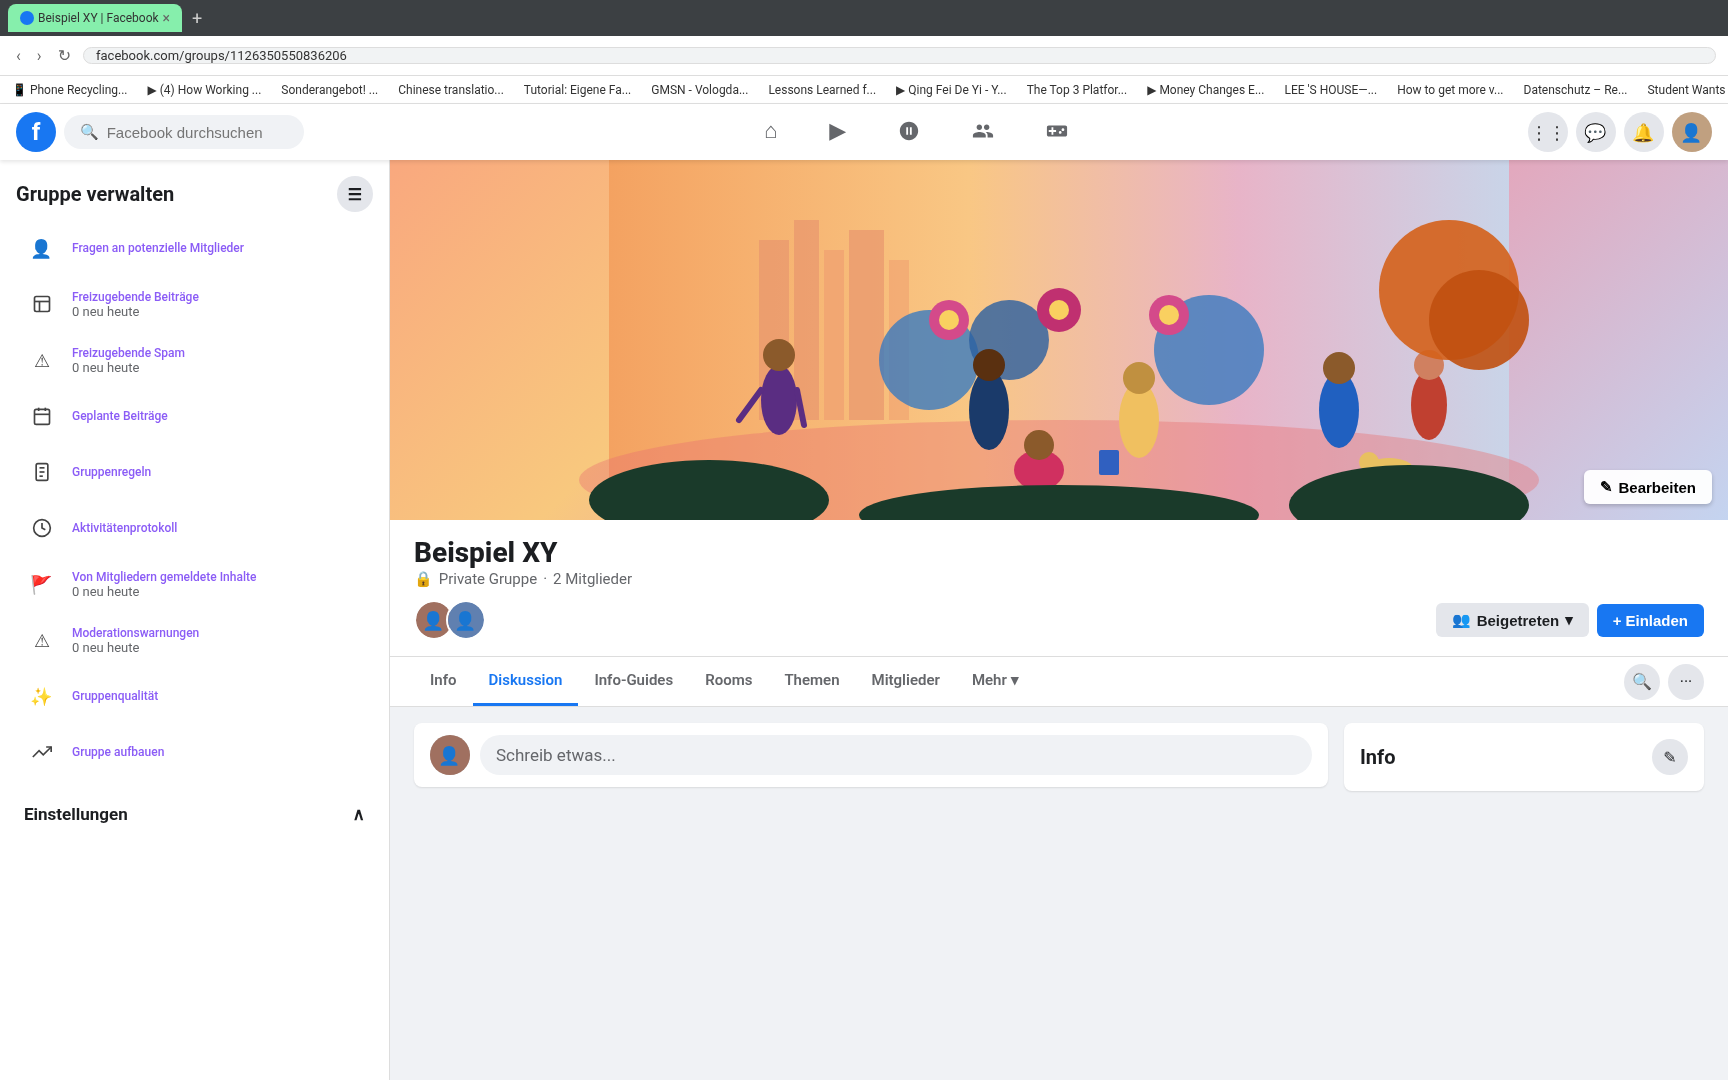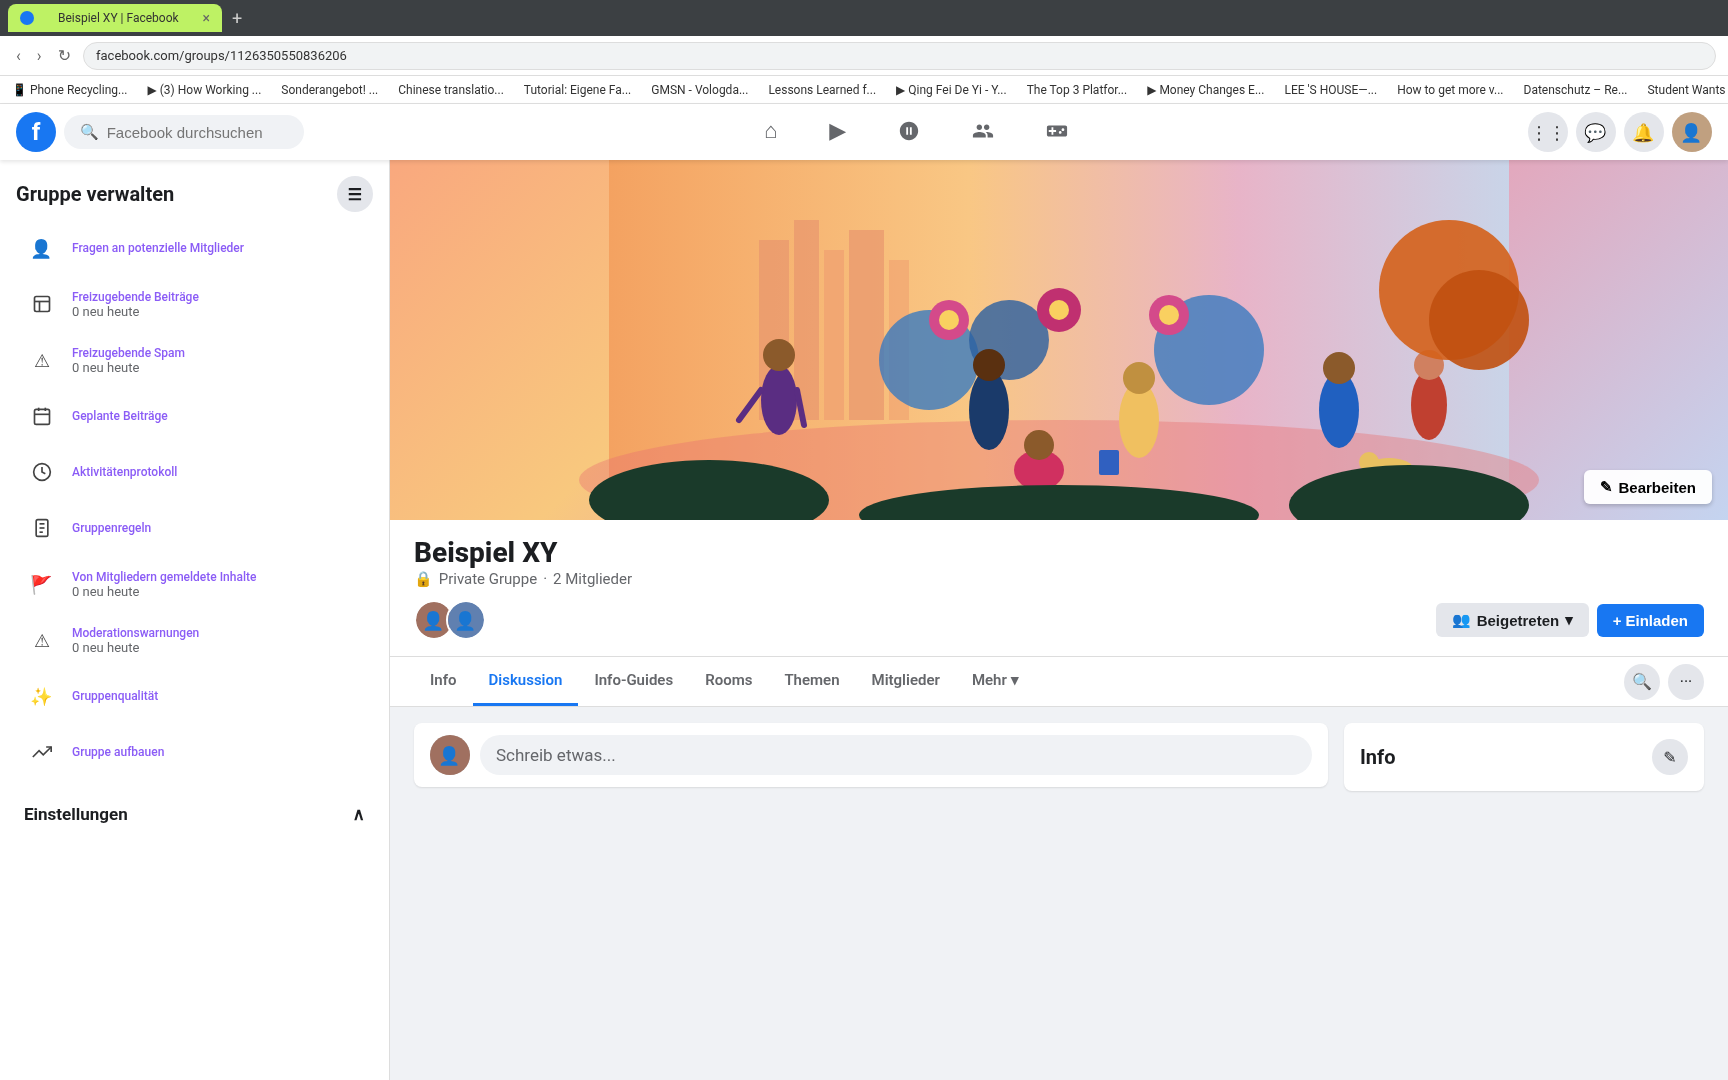--- a/index.html
+++ b/index.html
@@ -1,26 +1,26 @@
 <!DOCTYPE html>
 <html><head>
   <meta charset="utf-8">
   <style>
     * { box-sizing: border-box; margin: 0; padding: 0; }
     body { font-family: -apple-system, BlinkMacSystemFont, 'Segoe UI', Roboto, sans-serif; background: #f0f2f5; color: #1c1e21; }
 
     
     .browser-chrome { background: #3c4043; height: 36px; display: flex; align-items: center; padding: 0 8px; gap: 6px; }
-    .browser-tab { background: #bef264; border-radius: 8px 8px 0 0; padding: 0 12px; height: 28px; display: flex; align-items: center; gap: 24px; font-size: 12px; color: #333; min-width: 160px; }
+    .browser-tab { background: #86efac; border-radius: 8px 8px 0 0; padding: 0 12px; height: 28px; display: flex; align-items: center; gap: 4px; font-size: 12px; color: #333; min-width: 160px; }
     .tab-favicon { width: 14px; height: 14px; background: #1877f2; border-radius: 50%; }
     .tab-close { margin-left: auto; color: #666; cursor: pointer; font-size: 14px; }
     .new-tab-btn { color: #ccc; font-size: 18px; cursor: pointer; padding: 0 4px; }
     .browser-toolbar { background: #fff; height: 40px; display: flex; align-items: center; padding: 0 12px; gap: 8px; border-bottom: 1px solid #ddd; }
     .nav-btn { color: #666; font-size: 16px; cursor: pointer; padding: 4px; }
-    .address-bar { flex: 1; height: 28px; border: 1px solid #ddd; border-radius: 14px; padding: 0 12px; font-size: 13px; color: #333; background: #f1f3f4; display: flex; align-items: center; }
+    .address-bar { flex: 1; height: 17px; border: 1px solid #ddd; border-radius: 14px; padding: 0 12px; font-size: 13px; color: #333; background: #f1f3f4; display: flex; align-items: center; }
     .bookmarks-bar { background: #fff; height: 28px; display: flex; align-items: center; padding: 0 8px; gap: 12px; border-bottom: 1px solid #e0e0e0; font-size: 12px; color: #333; overflow: hidden; }
     .bookmark-item { white-space: nowrap; cursor: pointer; padding: 2px 4px; }
 
     
     .fb-header { background: #fff; height: 56px; display: flex; align-items: center; padding: 0 16px; gap: 8px; box-shadow: 0 2px 4px rgba(0,0,0,0.1); position: sticky; top: 0; z-index: 100; }
     .fb-logo { width: 40px; height: 40px; background: #1877f2; border-radius: 50%; display: flex; align-items: center; justify-content: center; color: white; font-size: 24px; font-weight: bold; }
     .fb-search { background: #f0f2f5; border: none; border-radius: 20px; padding: 8px 16px; font-size: 15px; color: #65676b; width: 240px; display: flex; align-items: center; gap: 8px; }
     .fb-search input { background: none; border: none; outline: none; font-size: 15px; color: #65676b; width: 100%; }
     .fb-nav { display: flex; align-items: center; gap: 4px; flex: 1; justify-content: center; }
     .fb-nav-item { padding: 0 24px; height: 56px; display: flex; align-items: center; justify-content: center; cursor: pointer; border-bottom: 3px solid transparent; color: #65676b; font-size: 22px; }
@@ -92,21 +92,21 @@
   <span class="nav-btn">‹</span>
   <span class="nav-btn">›</span>
   <span class="nav-btn">↻</span>
   <div class="address-bar">
     <span>facebook.com/groups/1126350550836206</span>
   </div>
 </div>
 
 <div class="bookmarks-bar">
   <span class="bookmark-item">📱 Phone Recycling...</span>
-  <span class="bookmark-item">▶ (3) How Working ...</span>
+  <span class="bookmark-item">▶ (4) How Working ...</span>
   <span class="bookmark-item">Sonderangebot! ...</span>
   <span class="bookmark-item">Chinese translatio...</span>
   <span class="bookmark-item">Tutorial: Eigene Fa...</span>
   <span class="bookmark-item">GMSN - Vologda...</span>
   <span class="bookmark-item">Lessons Learned f...</span>
   <span class="bookmark-item">▶ Qing Fei De Yi - Y...</span>
   <span class="bookmark-item">The Top 3 Platfor...</span>
   <span class="bookmark-item">▶ Money Changes E...</span>
   <span class="bookmark-item">LEE 'S HOUSE—...</span>
   <span class="bookmark-item">How to get more v...</span>
@@ -197,40 +197,40 @@
           </svg>
       </div>
       <div class="sidebar-item-text">
         <div class="sidebar-item-label">Geplante Beiträge</div>
       </div>
     </div>
 
     <div class="sidebar-item">
       <div class="sidebar-item-icon">
         <svg width="20" height="20" viewBox="0 0 24 24" fill="none" stroke="#444" stroke-width="2">
-            <circle cx="12" cy="12" r="10"></circle>
-            <polyline points="12 6 12 12 16 14"></polyline>
-          </svg>
-      </div>
-      <div class="sidebar-item-text">
-        <div class="sidebar-item-label">Aktivitätenprotokoll</div>
-      </div>
-    </div>
-
-    <div class="sidebar-item">
-      <div class="sidebar-item-icon">
-        <svg width="20" height="20" viewBox="0 0 24 24" fill="none" stroke="#444" stroke-width="2">
             <rect x="5" y="2" width="14" height="20" rx="2"></rect>
             <line x1="9" y1="7" x2="15" y2="7"></line>
             <line x1="9" y1="12" x2="15" y2="12"></line>
             <line x1="9" y1="17" x2="13" y2="17"></line>
           </svg>
       </div>
       <div class="sidebar-item-text">
         <div class="sidebar-item-label">Gruppenregeln</div>
+      </div>
+    </div>
+
+    <div class="sidebar-item">
+      <div class="sidebar-item-icon">
+        <svg width="20" height="20" viewBox="0 0 24 24" fill="none" stroke="#444" stroke-width="2">
+            <circle cx="12" cy="12" r="10"></circle>
+            <polyline points="12 6 12 12 16 14"></polyline>
+          </svg>
+      </div>
+      <div class="sidebar-item-text">
+        <div class="sidebar-item-label">Aktivitätenprotokoll</div>
       </div>
     </div>
 
     <div class="sidebar-item">
       <div class="sidebar-item-icon">🚩</div>
       <div class="sidebar-item-text">
         <div class="sidebar-item-label">Von Mitgliedern gemeldete Inhalte</div>
         <div class="sidebar-item-sub">0 neu heute</div>
       </div>
     </div>

